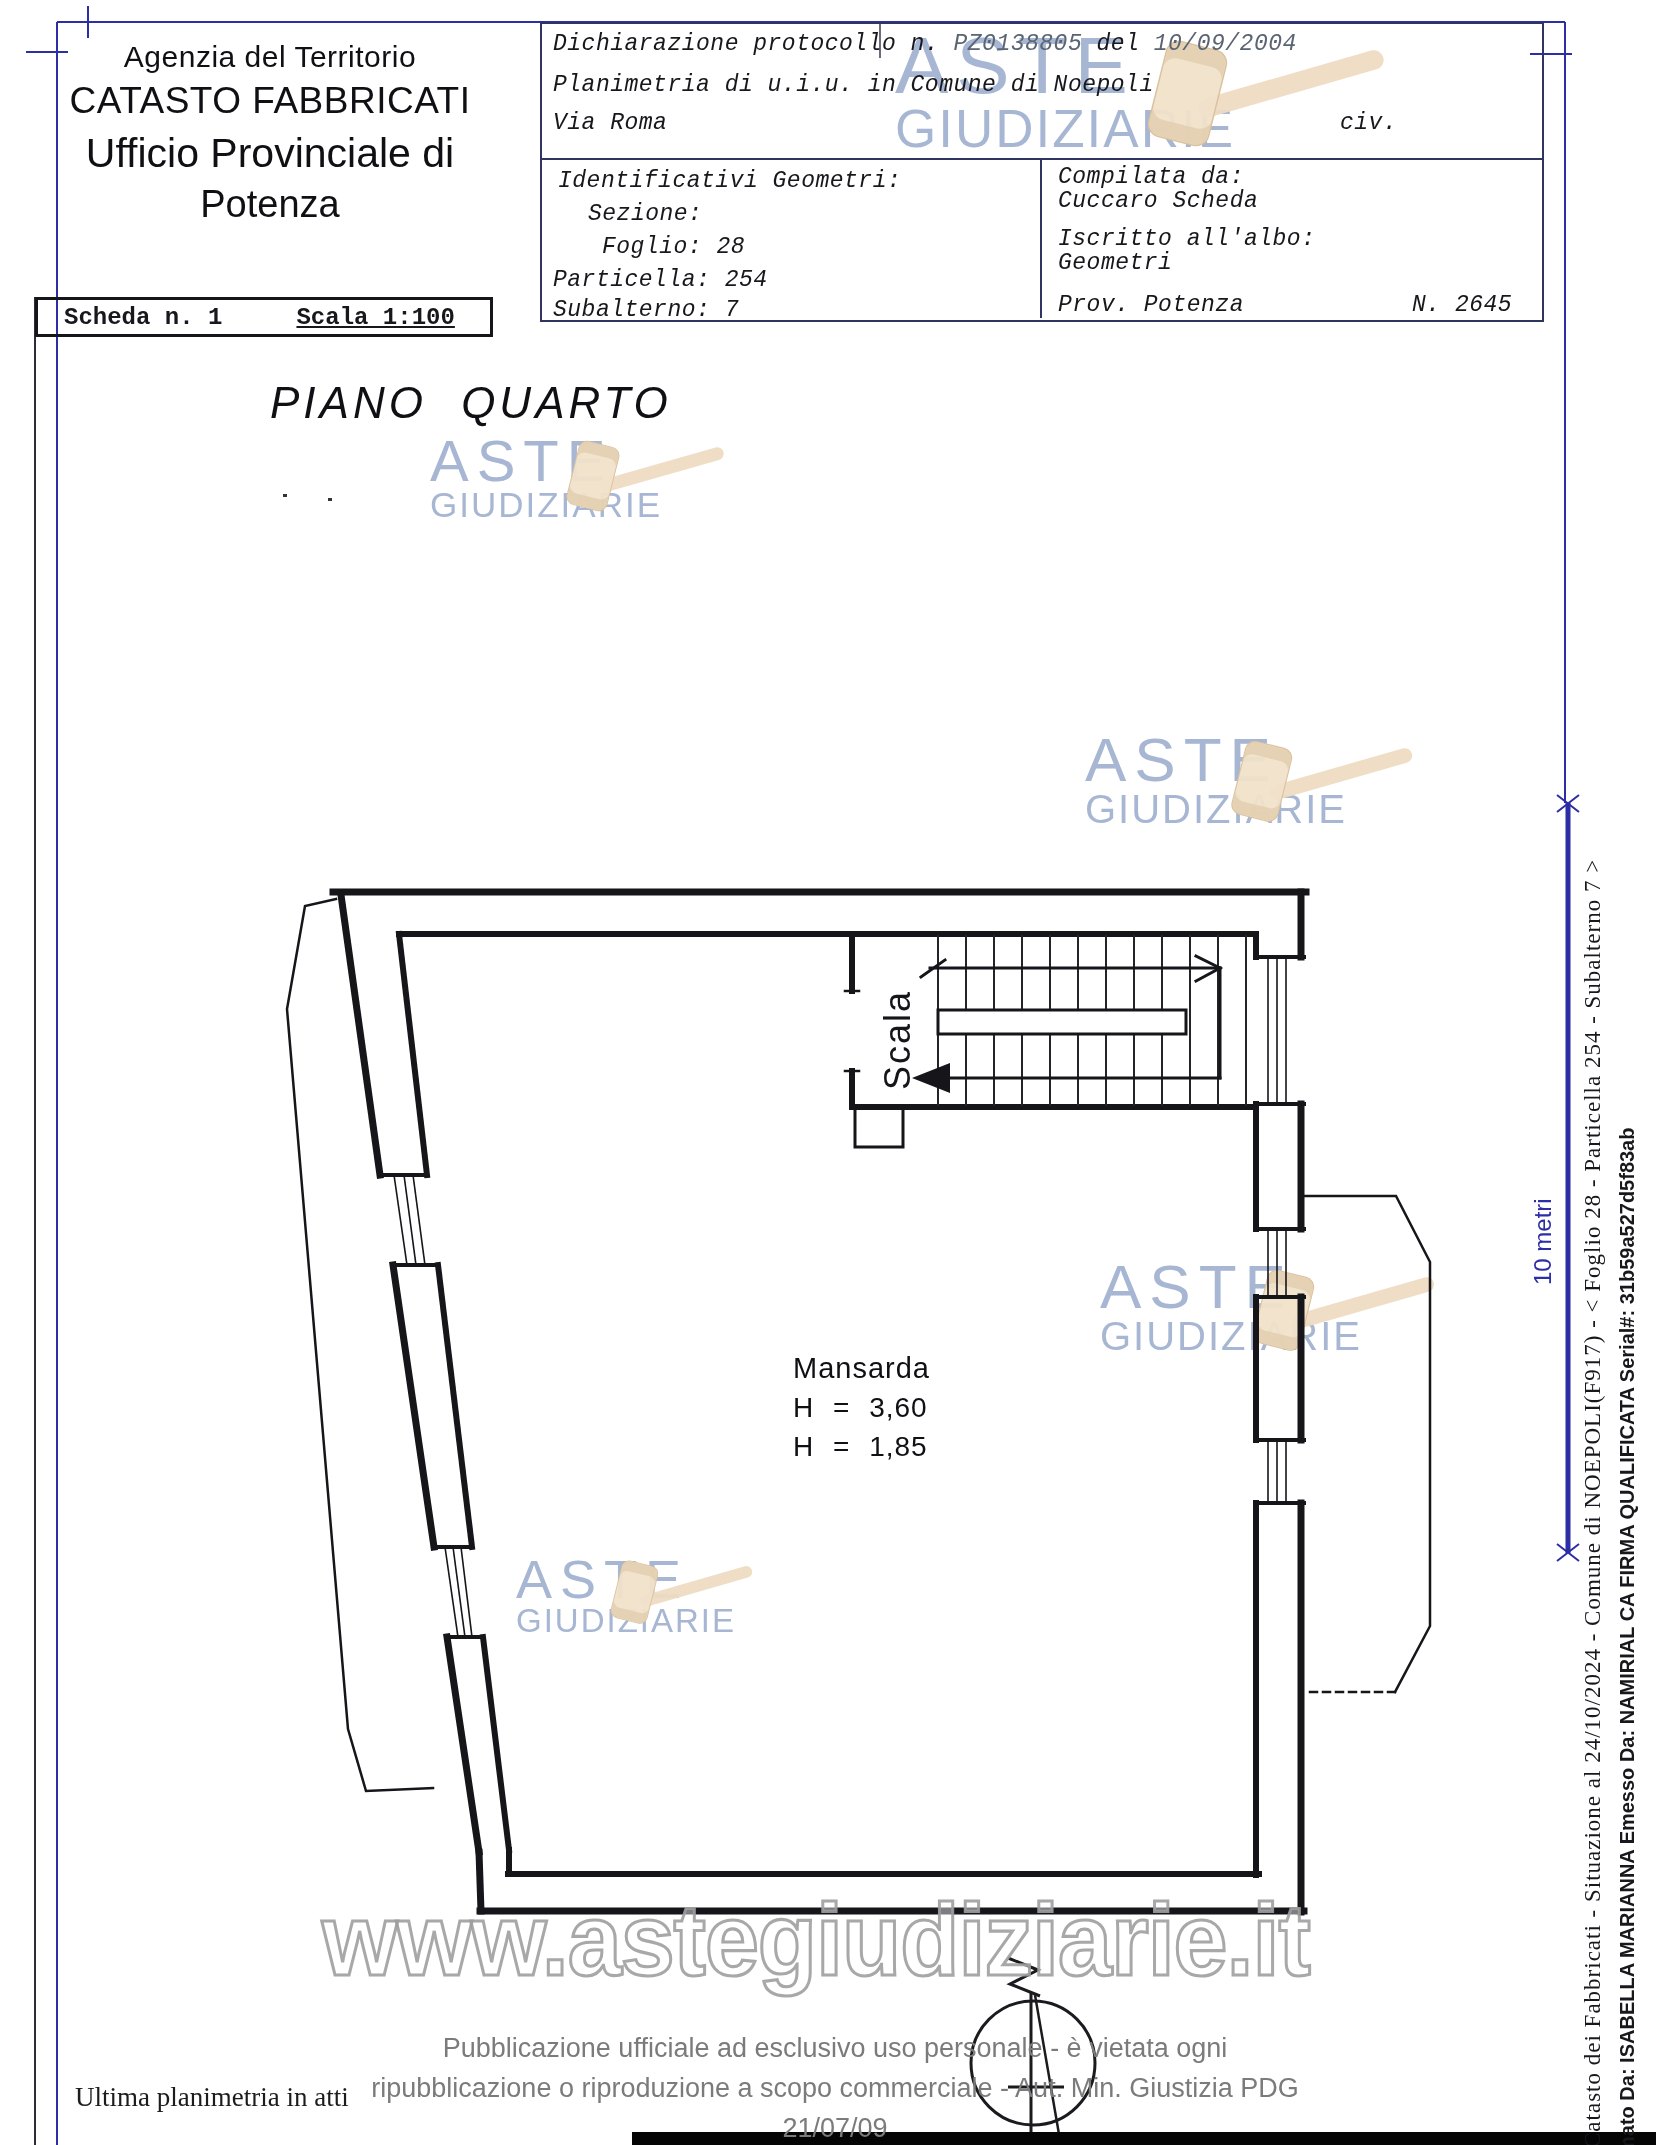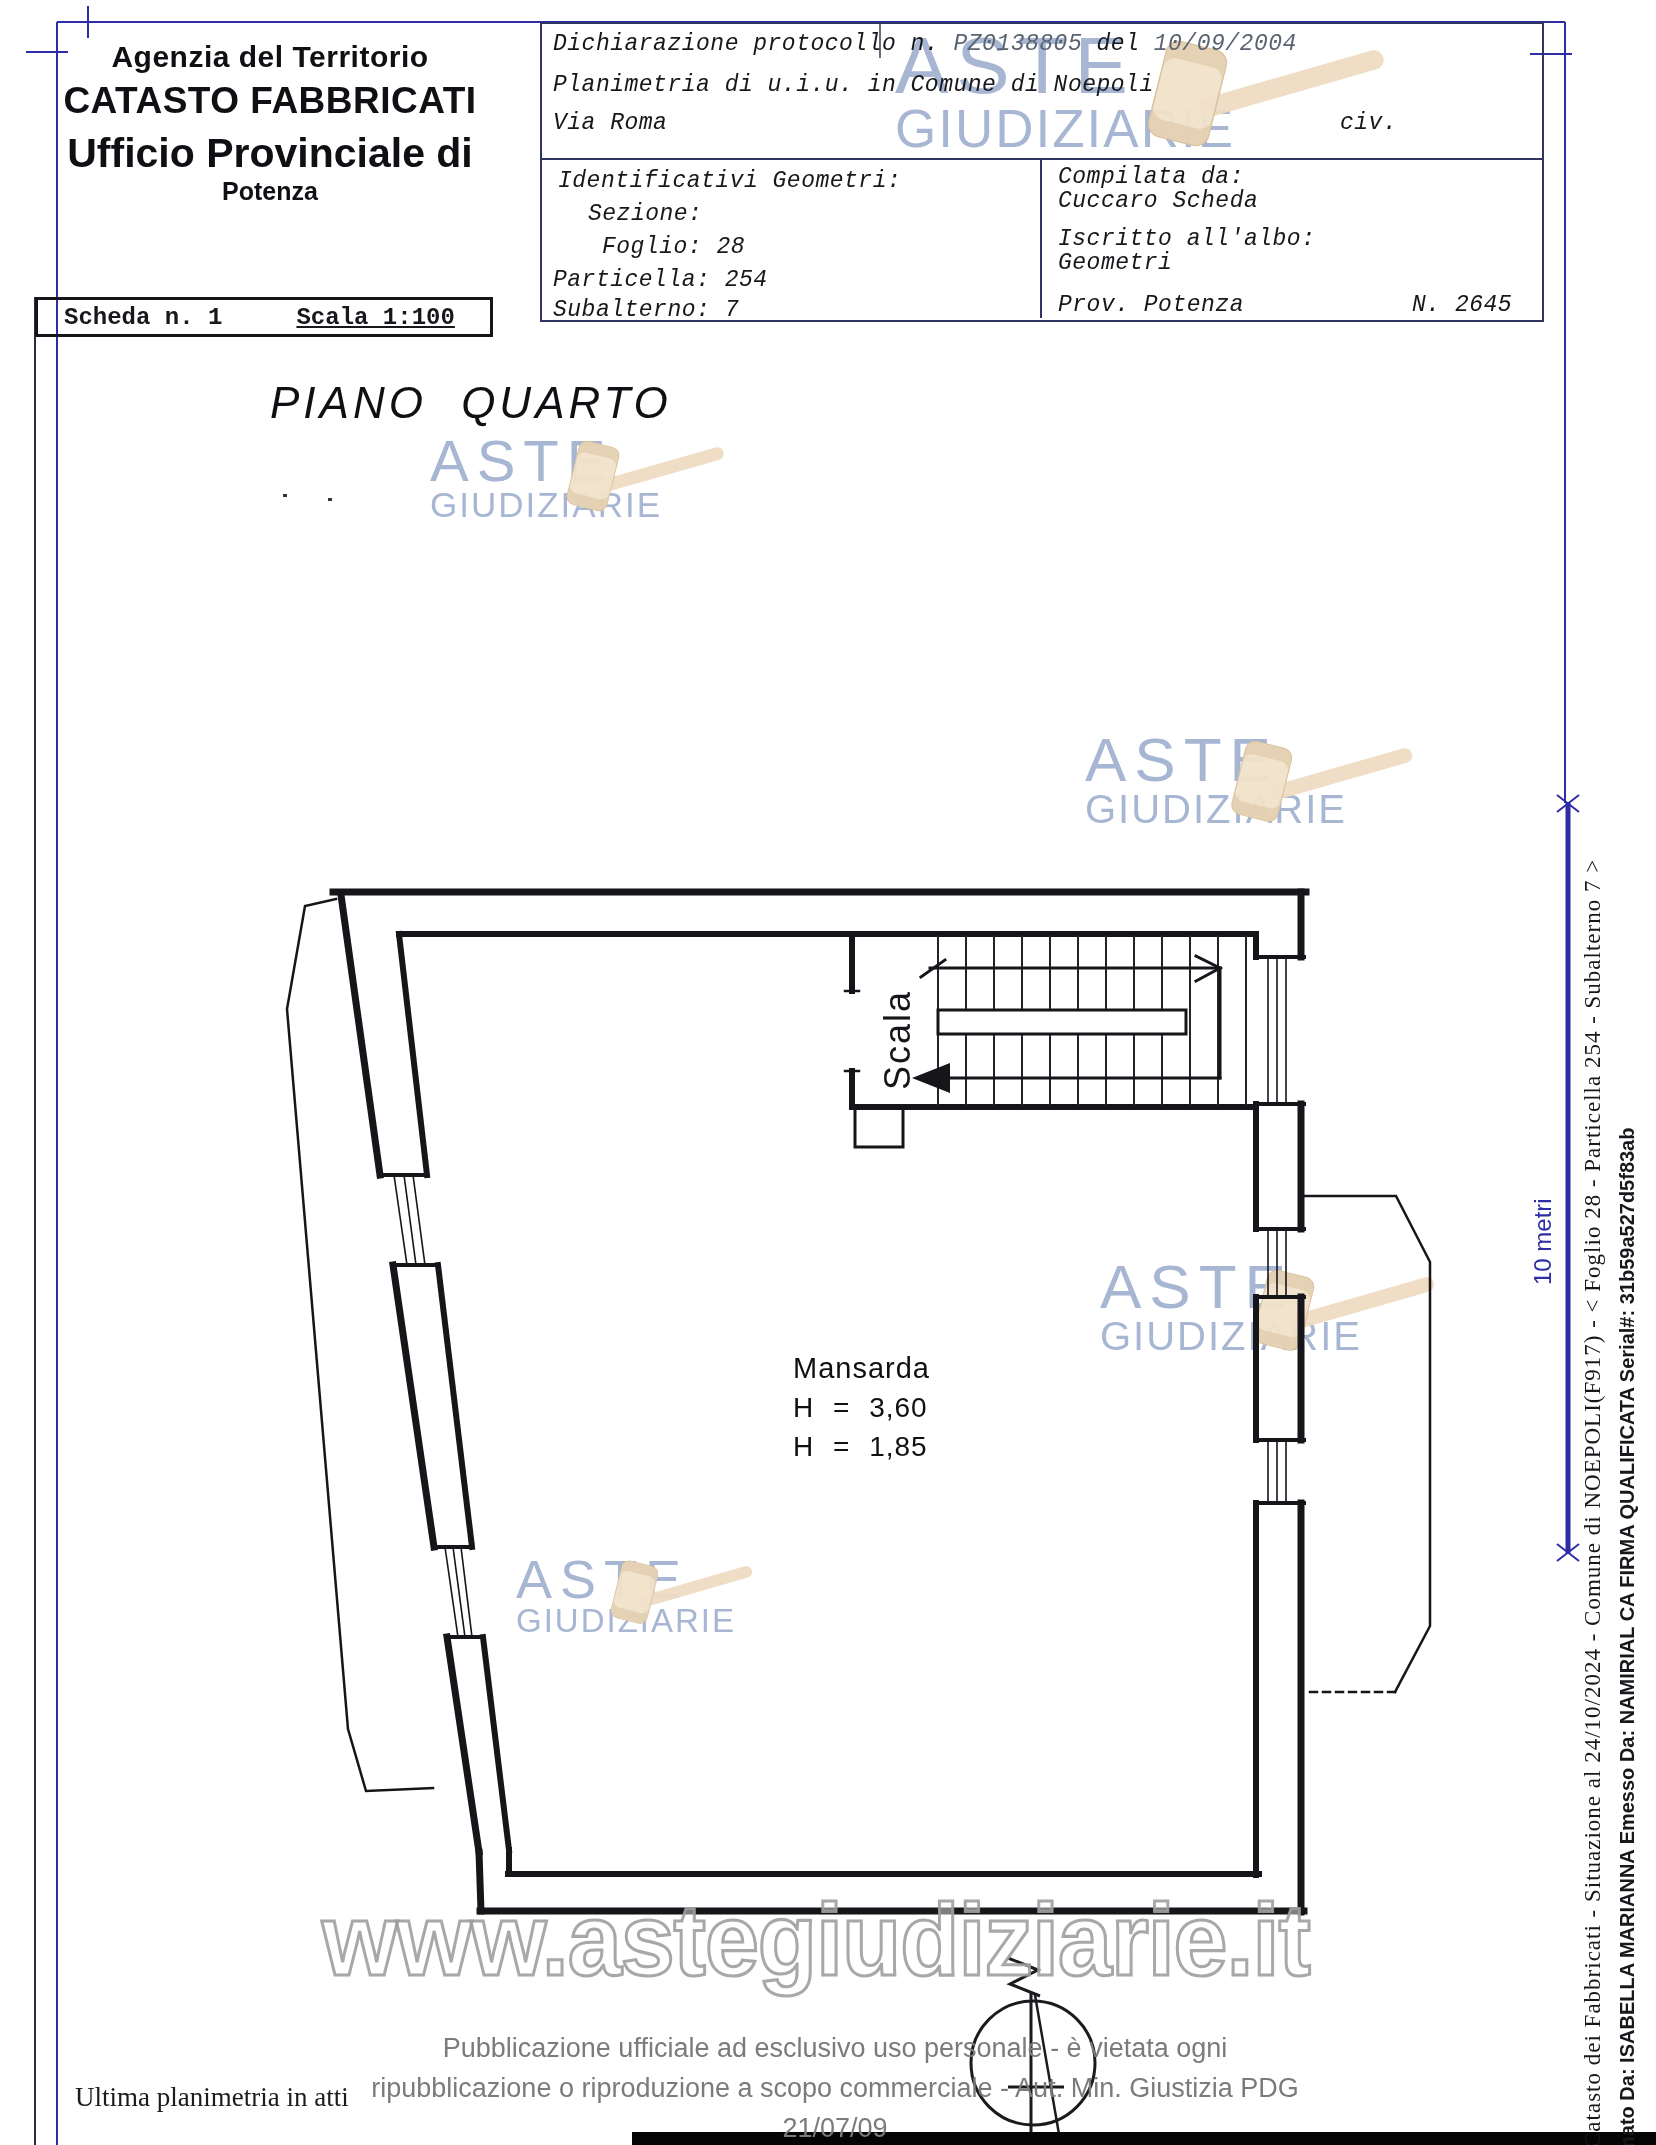--- a/index.html
+++ b/index.html
@@ -3,25 +3,25 @@
 <meta charset="utf-8">
 <style>
   html,body{margin:0;padding:0;background:#888;}
   #page{position:relative;width:1656px;height:2145px;background:#ffffff;overflow:hidden;
         font-family:"Liberation Sans",sans-serif;}
   .abs{position:absolute;}
   .mono{font-family:"Liberation Mono","DejaVu Sans Mono",monospace;color:#17171c;}
   .serif{font-family:"Liberation Serif","DejaVu Serif",serif;}.z2{z-index:2}
 
   
-  .hdr{left:60px;top:40px;width:420px;text-align:center;color:#101014;font-weight:bold;z-index:3;}
+  .hdr{left:60px;top:40px;width:420px;text-align:center;color:#101014;font-weight:normal;z-index:3;}
   .hdr .l1{font-size:30px;letter-spacing:.5px;}
   .hdr .l2{font-size:37px;margin-top:6px;letter-spacing:.5px;}
   .hdr .l3{font-size:41px;margin-top:8px;}
-  .hdr .l4{font-size:25px;}
+  .hdr .l4{font-size:38px;margin-top:6px;}
 
   
   .scheda{left:35px;top:297px;width:452px;height:34px;border:3px solid #15151a;z-index:3;
           display:flex;align-items:center;font-size:24px;font-weight:600;}
   .scheda .sn{margin-left:26px;}
   .scheda .sc{margin-left:74px;text-decoration:underline;}
 
   
   .decl-box{left:540px;top:22px;width:1000px;height:296px;border:2px solid #2f3460;z-index:3;}
   .decl-h{left:540px;top:158px;width:1002px;height:0;border-top:2px solid #2f3460;z-index:3;}

